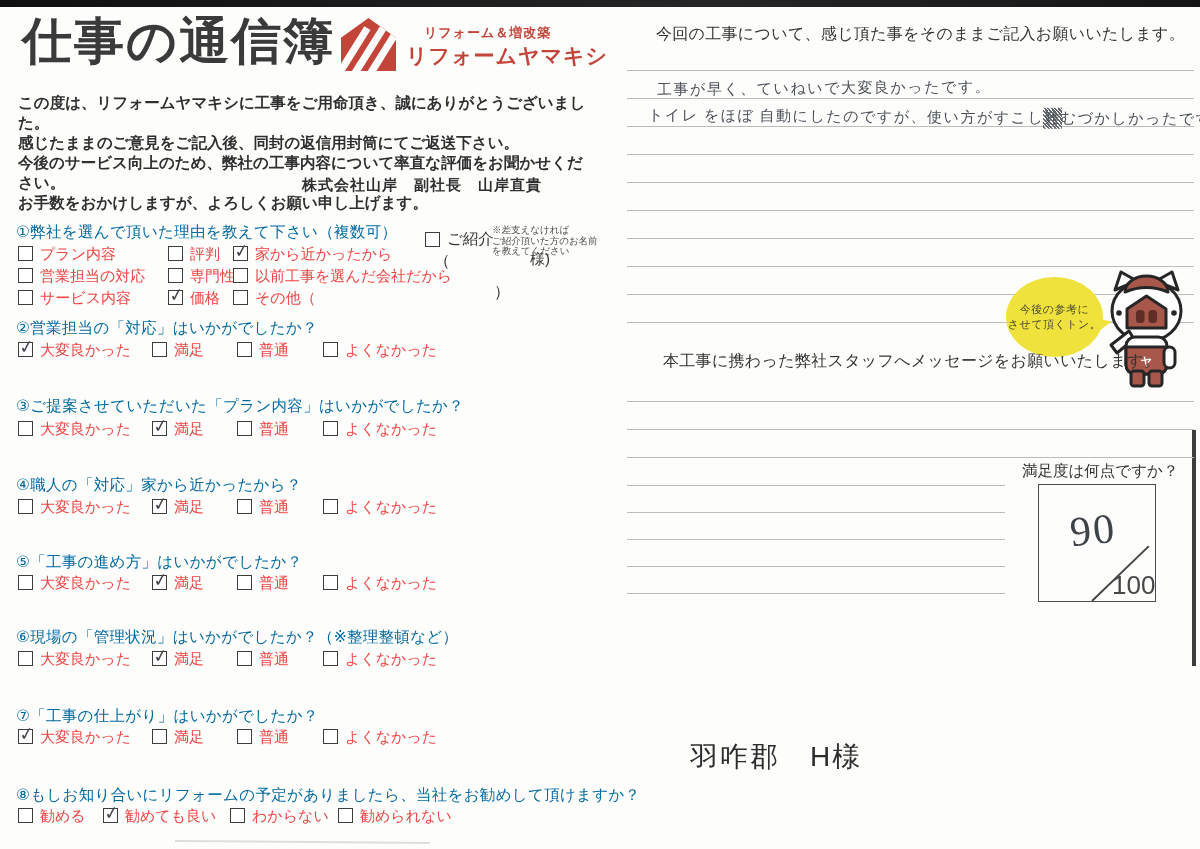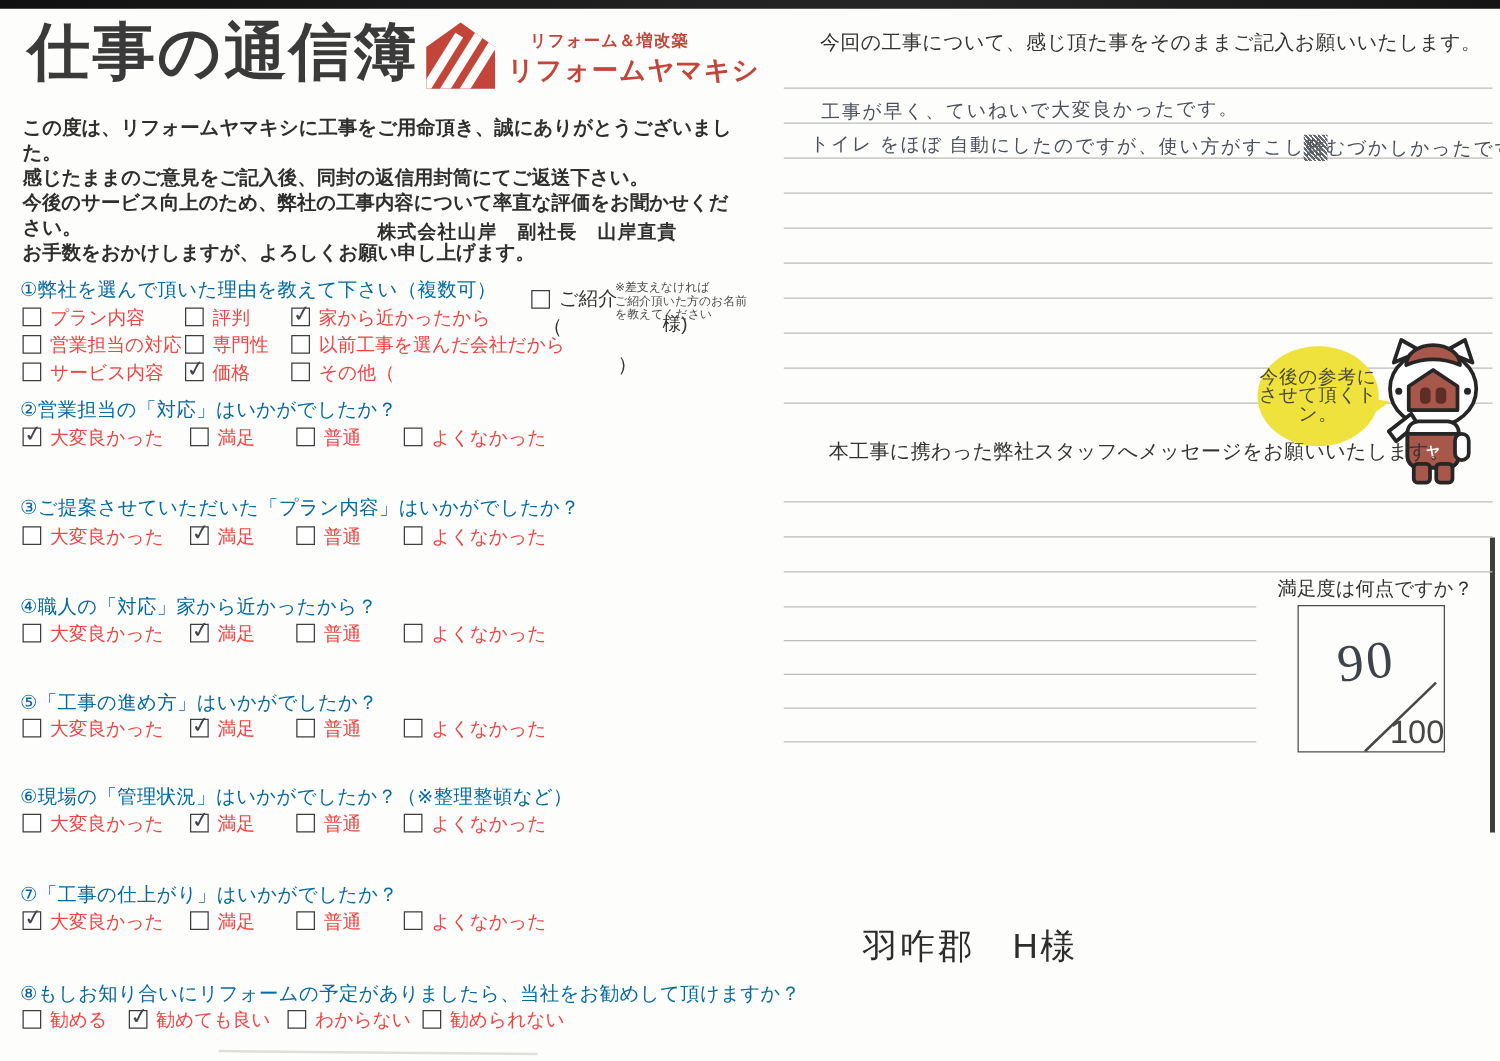--- a/index.html
+++ b/index.html
@@ -21,48 +21,48 @@
   .signature{position:absolute;left:302px;top:176px;font-size:15px;font-weight:bold;color:#2f2f2f;letter-spacing:1px;}
 
   
   .question{position:absolute;left:0;width:600px;}
   .q-heading{position:absolute;left:16px;top:0;font-size:15.5px;color:#0369a1;white-space:nowrap;letter-spacing:.3px;}
   .q-opts{position:absolute;left:0;width:600px;}
   .opt-row{position:absolute;left:0;width:100%;height:20px;}
   .cols-q1 .opt-row:nth-child(2){top:22px}
   .cols-q1 .opt-row:nth-child(3){top:44px}
   .opt{position:absolute;top:0;display:flex;gap:7px;align-items:flex-start;}
-  .cols-q1 .opt:nth-child(1){left:18px}.cols-q1 .opt:nth-child(2){left:148px}.cols-q1 .opt:nth-child(3){left:233px}
+  .cols-q1 .opt:nth-child(1){left:18px}.cols-q1 .opt:nth-child(2){left:168px}.cols-q1 .opt:nth-child(3){left:233px}
   .cols-rating .opt:nth-child(1){left:18px}.cols-rating .opt:nth-child(2){left:152px}.cols-rating .opt:nth-child(3){left:237px}.cols-rating .opt:nth-child(4){left:323px}
   .cols-q8 .opt:nth-child(1){left:18px}.cols-q8 .opt:nth-child(2){left:103px}.cols-q8 .opt:nth-child(3){left:230px}.cols-q8 .opt:nth-child(4){left:338px}
   .cb{width:13px;height:13px;border:1.8px solid #3d3d3d;background:#fff;position:relative;flex:none;margin-top:1px;}
   .check{position:absolute;top:-7px;left:0px;font-size:18px;color:#41464d;transform:rotate(-8deg);font-family:cursive;}
   .opt-label{font-size:15px;color:#ef4444;white-space:nowrap;}
 
   
   .ref-cb{position:absolute;left:425px;top:9px;}
   .ref-label{position:absolute;left:447px;top:7px;font-size:15.5px;color:#333;}
-  .ref-note{position:absolute;left:492px;top:4px;font-size:9.5px;line-height:10.5px;color:#4a4a4a;white-space:nowrap;}
+  .ref-note{position:absolute;left:492px;top:4px;font-size:9.5px;line-height:10.5px;color:#4a4a4a;white-space:nowrap;font-family:Liberation Mono, monospace;}
   .ref-paren-open{position:absolute;left:434px;top:29px;font-size:16px;color:#333;}
   .ref-sama{position:absolute;left:530px;top:28px;font-size:15px;color:#333;}
   .other-close{position:absolute;left:494px;top:60px;font-size:16px;color:#333;}
 
   
   .prompt1{position:absolute;left:656px;top:24px;font-size:16px;color:#333;letter-spacing:.3px;}
   .prompt2{position:absolute;left:663px;top:351px;font-size:16px;color:#333;letter-spacing:.3px;}
   .rule{position:absolute;height:1px;background:#bdbcb8;}
   .hand{position:absolute;font-family:cursive;color:#4b5058;font-size:15px;letter-spacing:1.5px;white-space:nowrap;}
   .hand1{left:657px;top:79px;transform:rotate(-.5deg);}
   .hand2{left:648px;top:108px;transform:rotate(.4deg);}
   .scribble{position:relative;display:inline-block;}
   .scribble::after{content:"";position:absolute;inset:-1px;background:repeating-linear-gradient(48deg,transparent 0 1px,#4b5058 1px 2.6px);opacity:.85;}
 
   .bubble{position:absolute;left:1006px;top:277px;width:97px;height:80px;background:#f0e23c;border-radius:50%;
           text-align:center;padding-top:0;display:flex;flex-direction:column;justify-content:center;}
-  .bubble-line{font-size:15px;line-height:15px;color:#4a4a33;font-family:cursive;letter-spacing:.5px;}
+  .bubble-line{font-size:11px;line-height:15px;color:#4a4a33;font-family:cursive;letter-spacing:.5px;}
   .bubble-tail{position:absolute;left:1094px;top:316px;width:0;height:0;border-top:7px solid transparent;border-bottom:9px solid transparent;border-left:18px solid #f0e23c;transform:rotate(-10deg);}
   .pig{position:absolute;left:1098px;top:268px;}
 
   .score-label{position:absolute;left:1022px;top:461px;font-size:15.5px;color:#333;}
   .score-box{position:absolute;left:1038px;top:484px;width:116px;height:116px;border:1.5px solid #4c4c4c;background:#fdfdfb;}
   .score-value{position:absolute;left:1070px;top:506px;font-size:42px;font-family:cursive;color:#3e434a;transform:rotate(-6deg);letter-spacing:2px;}
   .score-slash{position:absolute;left:1092px;top:600px;width:79px;height:2px;background:#474747;transform:rotate(-44deg);transform-origin:left center;}
   .score-denom{position:absolute;left:1112px;top:570px;font-size:26px;color:#474747;}
 
   .customer{position:absolute;left:690px;top:738px;font-size:28px;color:#2d2d2d;letter-spacing:2px;}

